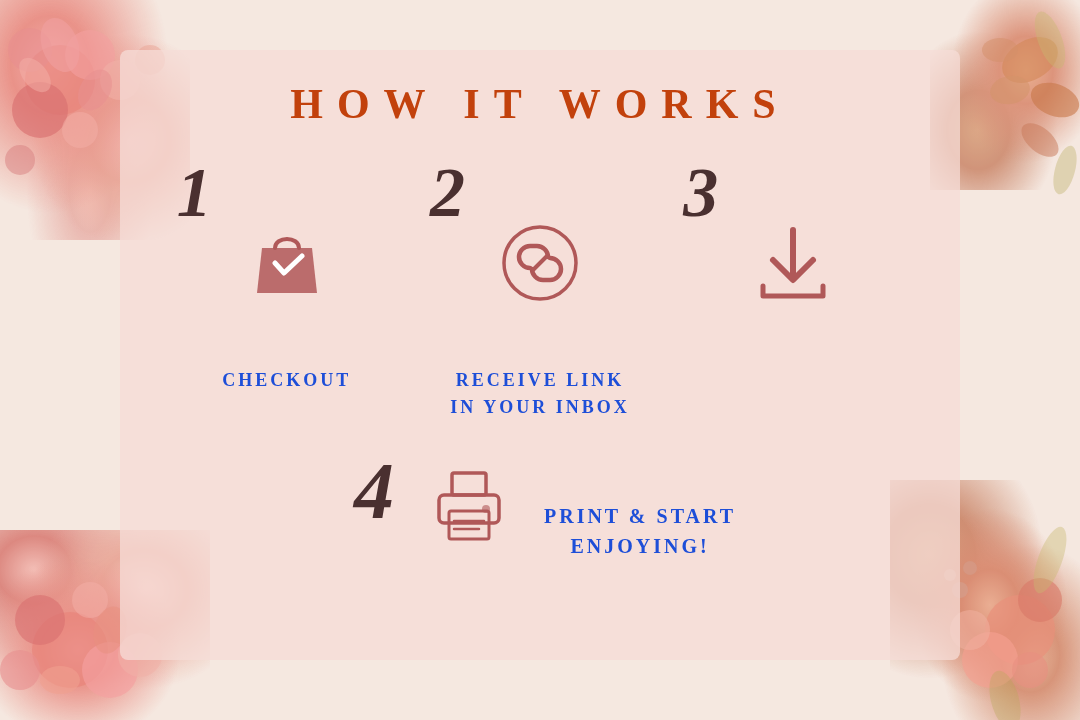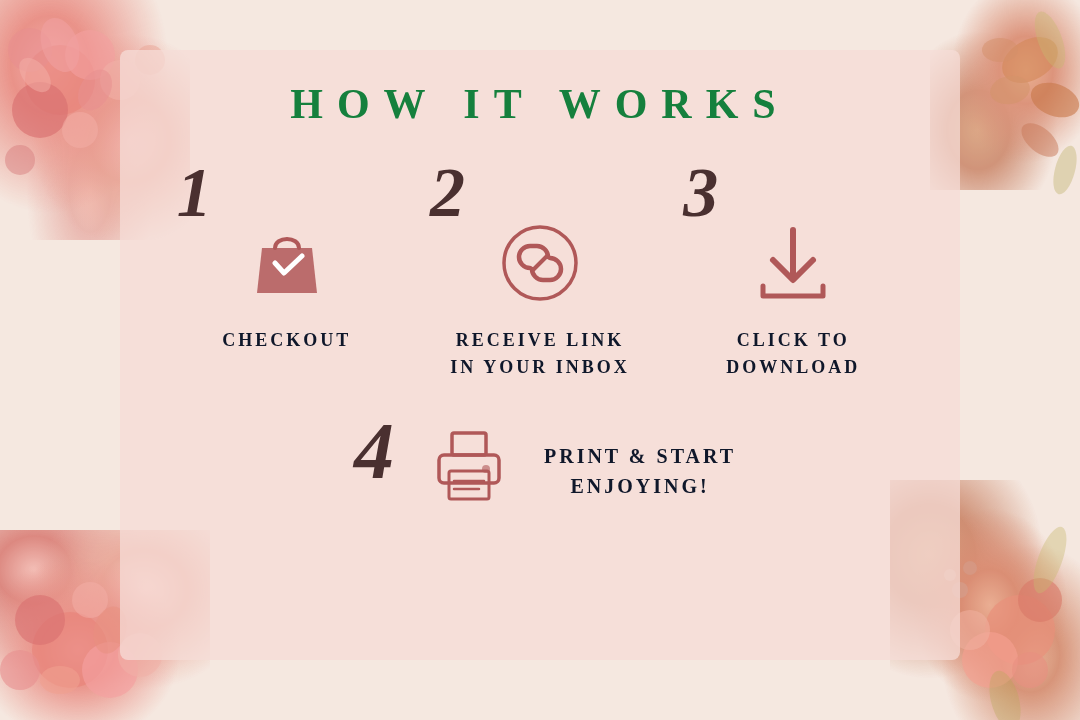--- a/index.html
+++ b/index.html
@@ -79,21 +79,21 @@
       display: flex;
       flex-direction: column;
       align-items: center;
       padding: 30px 40px;
     }
 
     .main-title {
       font-family: 'Georgia', serif;
       font-size: 42px;
       letter-spacing: 14px;
-      color: #15803d;
+      color: #c2410c;
       font-weight: bold;
       margin-bottom: 30px;
       text-transform: uppercase;
     }
 
     .steps-row {
       display: flex;
       justify-content: space-around;
       align-items: flex-start;
       width: 100%;
@@ -121,25 +121,26 @@
     }
 
     .step-icon {
       margin: 10px 0 15px 0;
     }
 
     .step-label {
       font-family: 'Georgia', serif;
       font-size: 18px;
       letter-spacing: 3px;
-      color: #0f172a;
+      color: #1d4ed8;
       font-weight: bold;
       text-transform: uppercase;
       text-align: center;
       line-height: 1.5;
+      margin-top: 40px;
     }
 
     
     .icon-svg {
       width: 90px;
       height: 90px;
     }
 
     
     .step-bottom {
@@ -260,22 +261,20 @@
       <span class="step-number">3</span>
       <div class="step-icon">
         <svg class="icon-svg" viewBox="0 0 90 90" fill="none" xmlns="http://www.w3.org/2000/svg">
 
           <line x1="45" y1="12" x2="45" y2="58" stroke="#b05858" stroke-width="6" stroke-linecap="round"></line>
           <path d="M25 42 L45 62 L65 42" stroke="#b05858" stroke-width="6" stroke-linecap="round" stroke-linejoin="round" fill="none"></path>
 
           <path d="M15 68 L15 78 L75 78 L75 68" stroke="#b05858" stroke-width="5" stroke-linecap="round" stroke-linejoin="round" fill="none"></path>
         </svg>
       </div>
-      <span class="step-label" style="white-space:pre-line;">CLICK TO
-DOWNLOAD</span>
     </div>
 
   </div>
 
   <div class="step-bottom">
     <span class="step-number" style="font-size:80px;">4</span>
     <div class="step-icon">
       <svg class="icon-svg" viewBox="0 0 90 90" fill="none" xmlns="http://www.w3.org/2000/svg">
 
         <rect x="28" y="12" width="34" height="22" rx="2" fill="none" stroke="#b05858" stroke-width="3.5"></rect>

